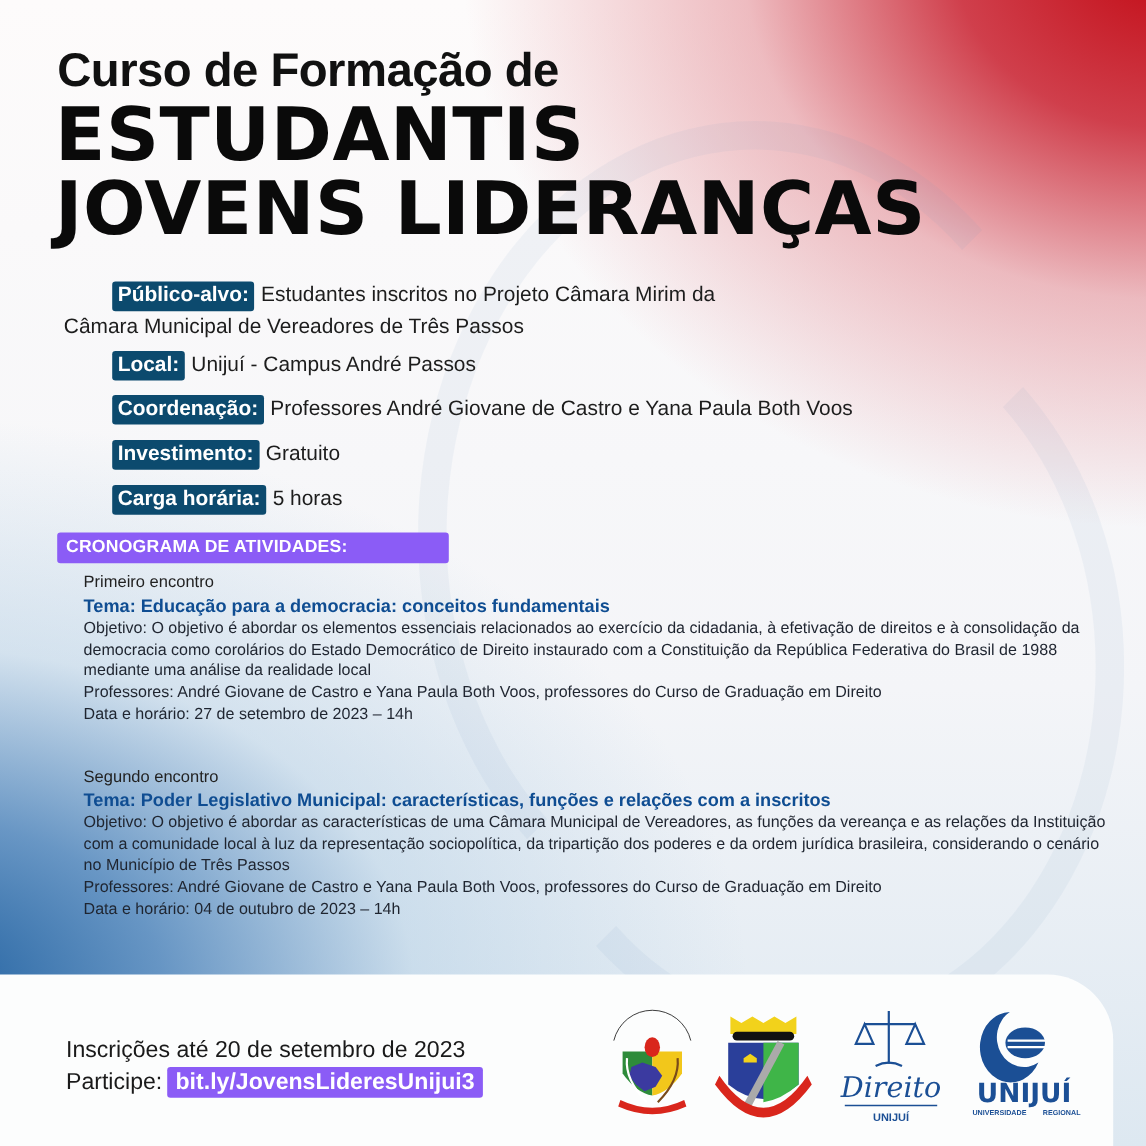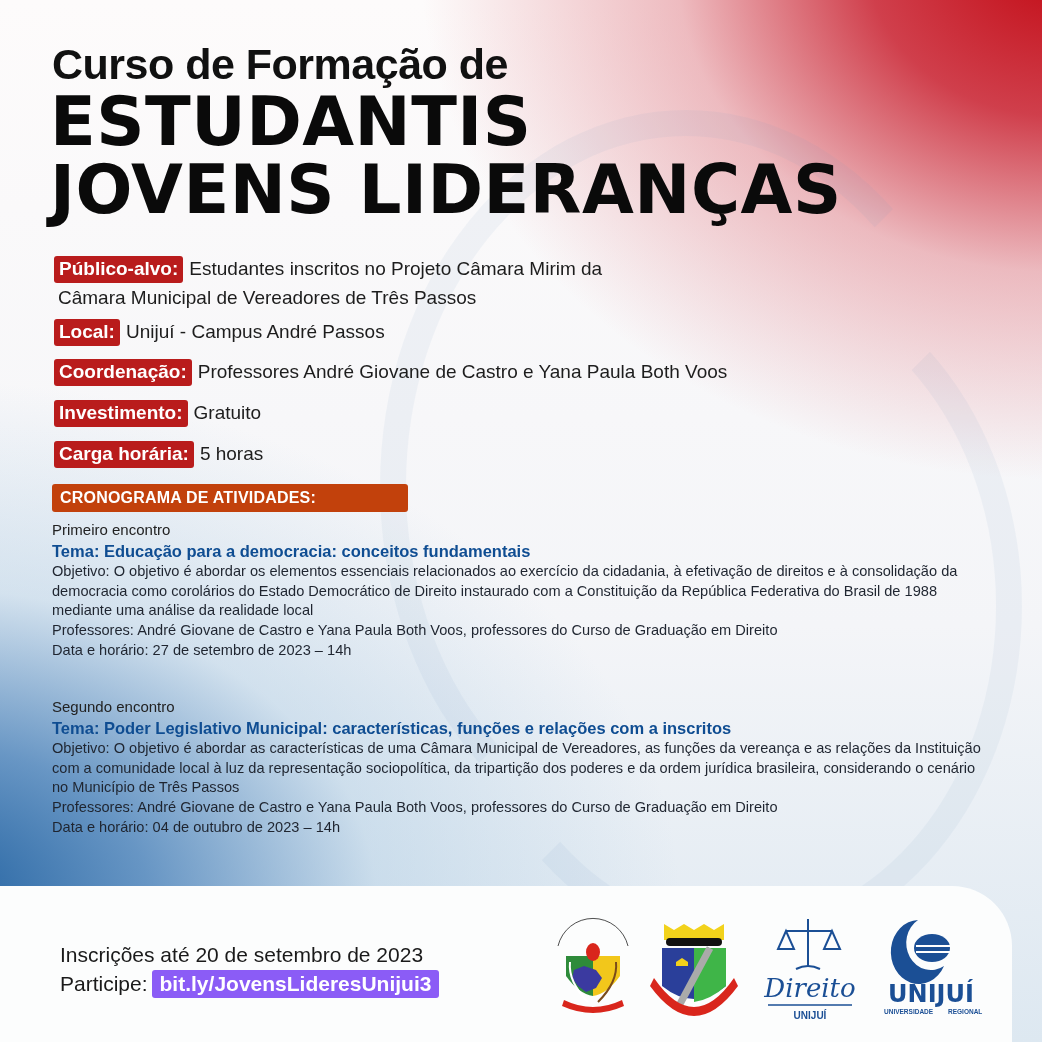--- a/index.html
+++ b/index.html
@@ -11,27 +11,27 @@
           radial-gradient(ellipse 760px 520px at -80px 900px, #1d5e9e 0%, rgba(60,120,180,0.75) 30%, rgba(150,190,220,0.35) 60%, rgba(255,255,255,0) 100%),
           linear-gradient(180deg, #fdfbfb 0%, #f4f5f8 60%, #dde8f1 100%); }
   .watermark { position: absolute; border: 26px solid rgba(120,150,190,0.08); border-radius: 50%; }
   .wm1 { left: 380px; top: 110px; width: 560px; height: 700px; border-right-color: transparent; border-bottom-color: transparent; }
   .wm2 { left: 450px; top: 260px; width: 520px; height: 640px; border-left-color: transparent; border-top-color: transparent; }
 
   .title-small { position: absolute; left: 52px; top: 40px; font-size: 43px; font-weight: 700; letter-spacing: -0.5px; color: #111; }
   .title-big { position: absolute; left: 50px; top: 88px; font-size: 67px; line-height: 68px; font-weight: 900; color: #0a0a0a; letter-spacing: 0.5px; font-family: "DejaVu Sans", sans-serif; transform: scaleX(1.0); transform-origin: left; }
 
   .info { position: absolute; left: 54px; font-size: 19px; color: #1d1d1d; white-space: nowrap; }
-  .pill-blue { display: inline-block; background: #b91c1c; color: #fff; font-weight: 700; padding: 2px 5px 3px 5px; border-radius: 3px; margin-right: 6px; }
+  .pill-blue { display: inline-block; background: #0c4a6e; color: #fff; font-weight: 700; padding: 2px 5px 3px 5px; border-radius: 3px; margin-right: 6px; margin-left: 48px; }
   .info .cont { display: block; margin-left: 4px; margin-top: 4px; }
 
-  .crono { position: absolute; left: 52px; top: 484px; width: 356px; height: 28px; background: #c2410c; border-radius: 3px;
+  .crono { position: absolute; left: 52px; top: 484px; width: 356px; height: 28px; background: #8b5cf6; border-radius: 3px;
            color: #fff; font-weight: 700; font-size: 16px; line-height: 28px; padding-left: 8px; box-sizing: border-box; letter-spacing: 0.2px; }
 
-  .enc { position: absolute; left: 52px; width: 940px; font-size: 14.6px; line-height: 19.8px; color: #1f2530; }
+  .enc { position: absolute; left: 76px; width: 940px; font-size: 14.6px; line-height: 19.8px; color: #1f2530; }
   .enc .label { font-size: 15px; color: #222; }
   .enc .tema { color: #0f4d92; font-weight: 700; font-size: 16.5px; line-height: 22px; }
 
   .footer { position: absolute; left: 0; top: 886px; width: 1012px; height: 156px; background: #fcfdfd; border-top-right-radius: 60px; }
   .insc { position: absolute; left: 60px; top: 943px; font-size: 21px; color: #1a1a1a; }
   .part { position: absolute; left: 60px; top: 970px; font-size: 21px; color: #1a1a1a; }
   .link { display: inline-block; background: #8b5cf6; color: #fff; font-weight: 700; padding: 0 8px; border-radius: 3px; margin-left: 4px; line-height: 28px; }
 
   .logo { position: absolute; }
 </style>

